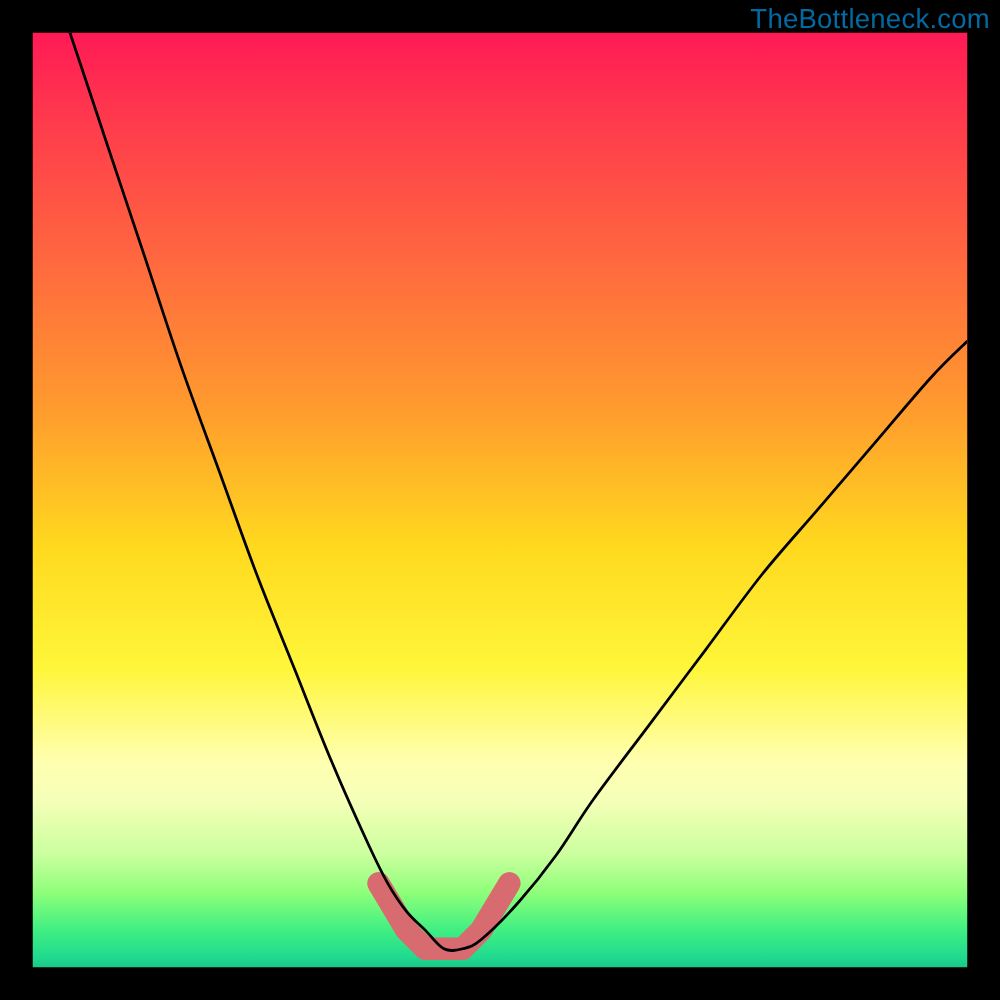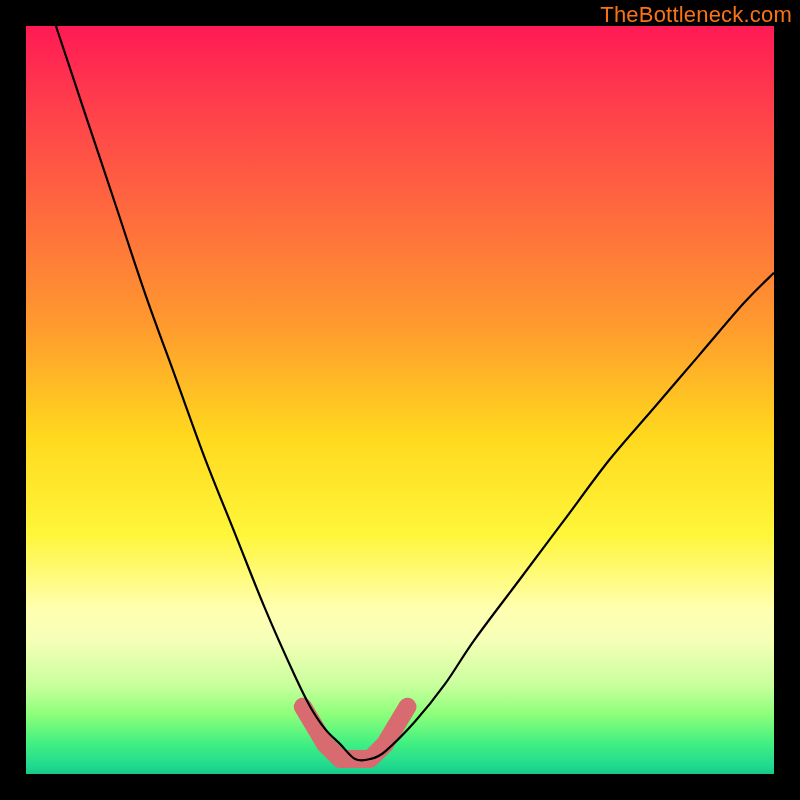--- a/index.html
+++ b/index.html
@@ -45,21 +45,21 @@
       #8eff7a 92%,
       #40ef82 96%,
       #1fd98f 99%,
       #19c789 100%
     );
   }
   .watermark {
     position: absolute;
     top: 2px;
     right: 8px;
-    color: #f97316;
+    color: #0369a1;
     font-size: 22px;
     font-weight: 500;
     letter-spacing: 0.2px;
   }
   svg.curve {
     position: absolute;
     left: 0; top: 0;
     width: 100%;
     height: 100%;
   }

